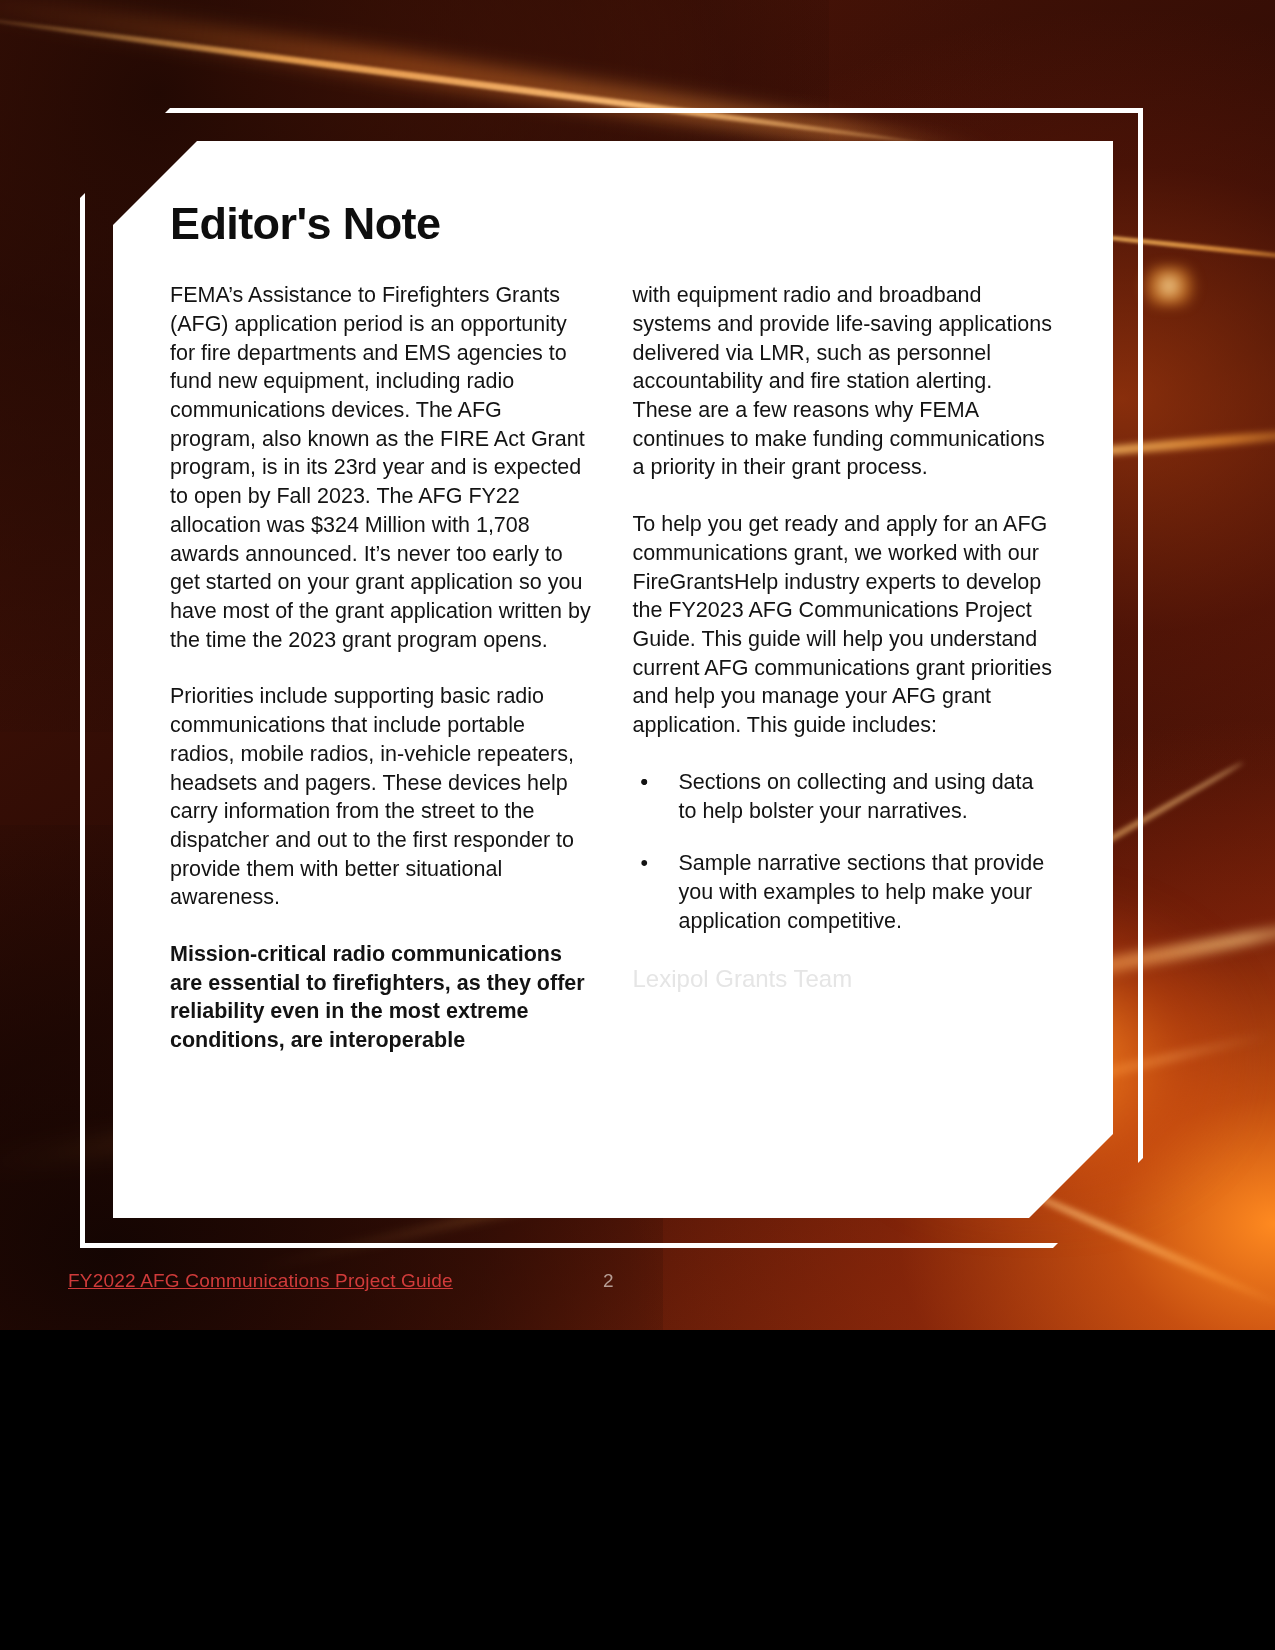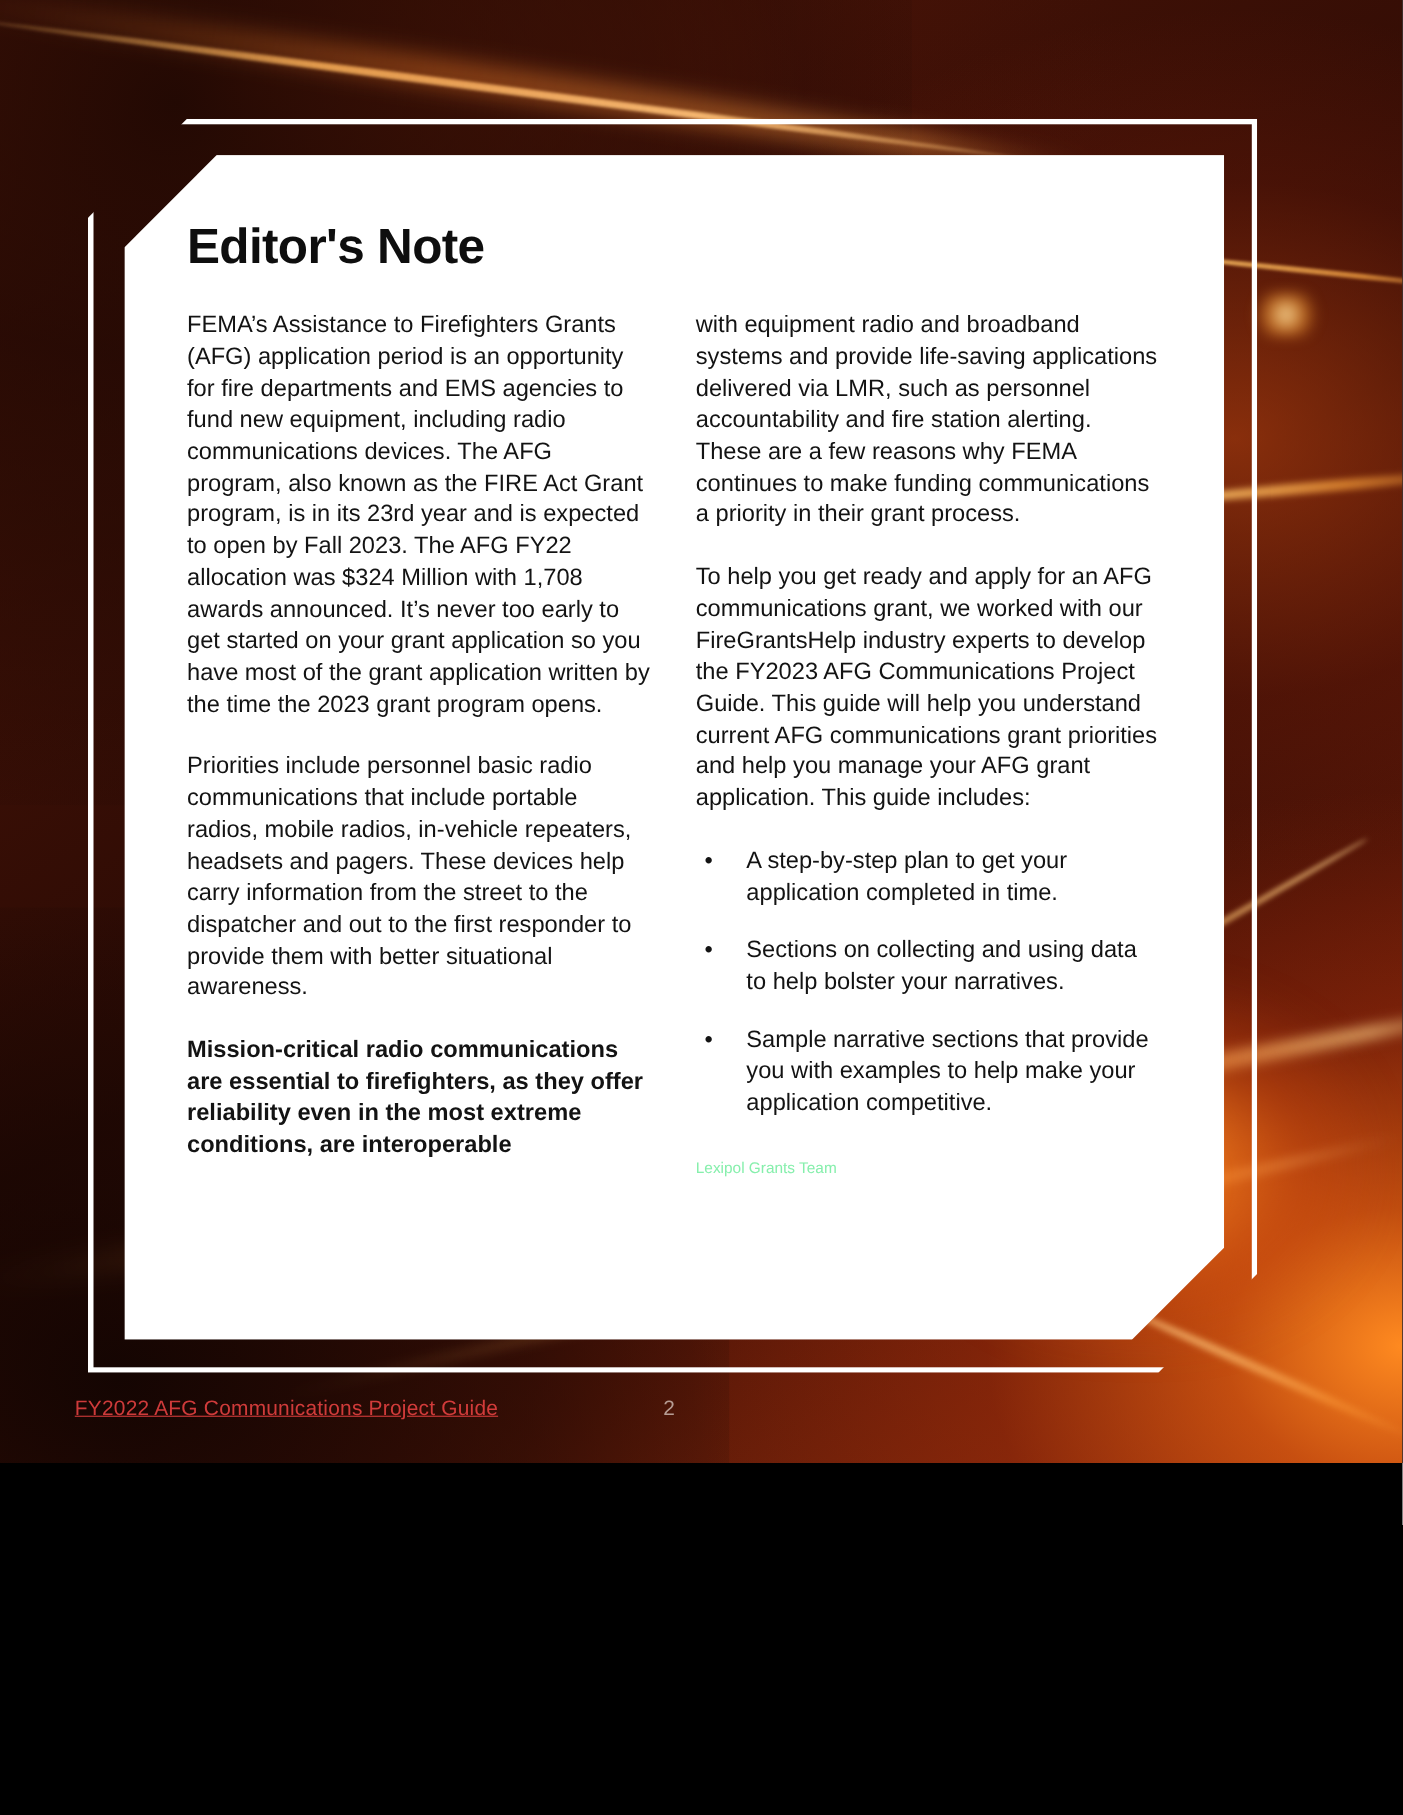--- a/index.html
+++ b/index.html
@@ -147,23 +147,23 @@
   ul.bullets li .dot {
     position: absolute;
     left: 8px;
     top: 0;
     font-size: 21.5px;
     line-height: 28.7px;
     color: #131313;
   }
 
   .signature {
-    font-size: 14px;
-    line-height: 28.7px;
-    color: #86efac;
+    font-size: 24px;
+    line-height: 28.7px;
+    color: #e5e5e5;
     margin-top: 30px;
   }
 
   
   .footer {
     position: absolute;
     left: 68px;
     right: 68px;
     bottom: 38px;
     display: flex;
@@ -230,32 +230,31 @@
   <div class="panel"></div>
 
   <div class="content">
 
     <h1 class="title">Editor's Note</h1>
 
     <div class="columns">
 
       <div class="col">
         <p>FEMA’s Assistance to Firefighters Grants (AFG) application period is an opportunity for fire departments and EMS agencies to fund new equipment, including radio communications devices. The AFG program, also known as the FIRE Act Grant program, is in its 23rd year and is expected to open by Fall 2023. The AFG FY22 allocation was $324 Million with 1,708 awards announced. It’s never too early to get started on your grant application so you have most of the grant application written by the time the 2023 grant program opens.</p>
-        <p>Priorities include personnel basic radio communications that include portable radios, mobile radios, in-vehicle repeaters, headsets and pagers. These devices help carry information from the street to the dispatcher and out to the first responder to provide them with better situational awareness.</p>
+        <p>Priorities include supporting basic radio communications that include portable radios, mobile radios, in-vehicle repeaters, headsets and pagers. These devices help carry information from the street to the dispatcher and out to the first responder to provide them with better situational awareness.</p>
         <p>Mission-critical radio communications are essential to firefighters, as they offer reliability even in the most extreme conditions, are interoperable</p>
       </div>
 
       <div class="col">
         <p>with equipment radio and broadband systems and provide life-saving applications delivered via LMR, such as personnel accountability and fire station alerting. These are a few reasons why FEMA continues to make funding communications a priority in their grant process.</p>
         <p>To help you get ready and apply for an AFG communications grant, we worked with our FireGrantsHelp industry experts to develop the FY2023 AFG Communications Project Guide. This guide will help you understand current AFG communications grant priorities and help you manage your AFG grant application. This guide includes:</p>
 
         <ul class="bullets">
           <li>
             <span class="dot">•</span>
-            <span>A step-by-step plan to get your application completed in time.</span>
           </li>
           <li>
             <span class="dot">•</span>
             <span>Sections on collecting and using data to help bolster your narratives.</span>
           </li>
           <li>
             <span class="dot">•</span>
             <span>Sample narrative sections that provide you with examples to help make your application competitive.</span>
           </li>
         </ul>

